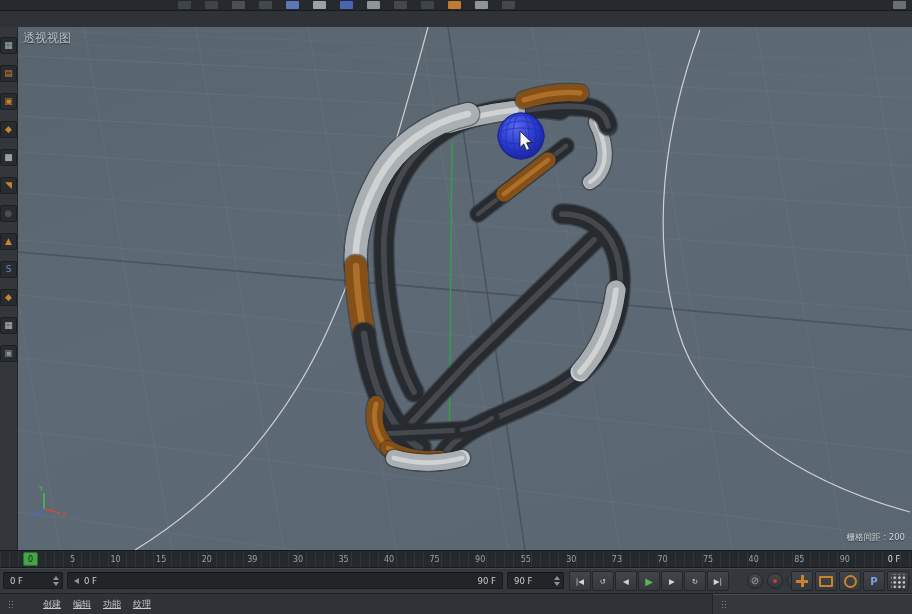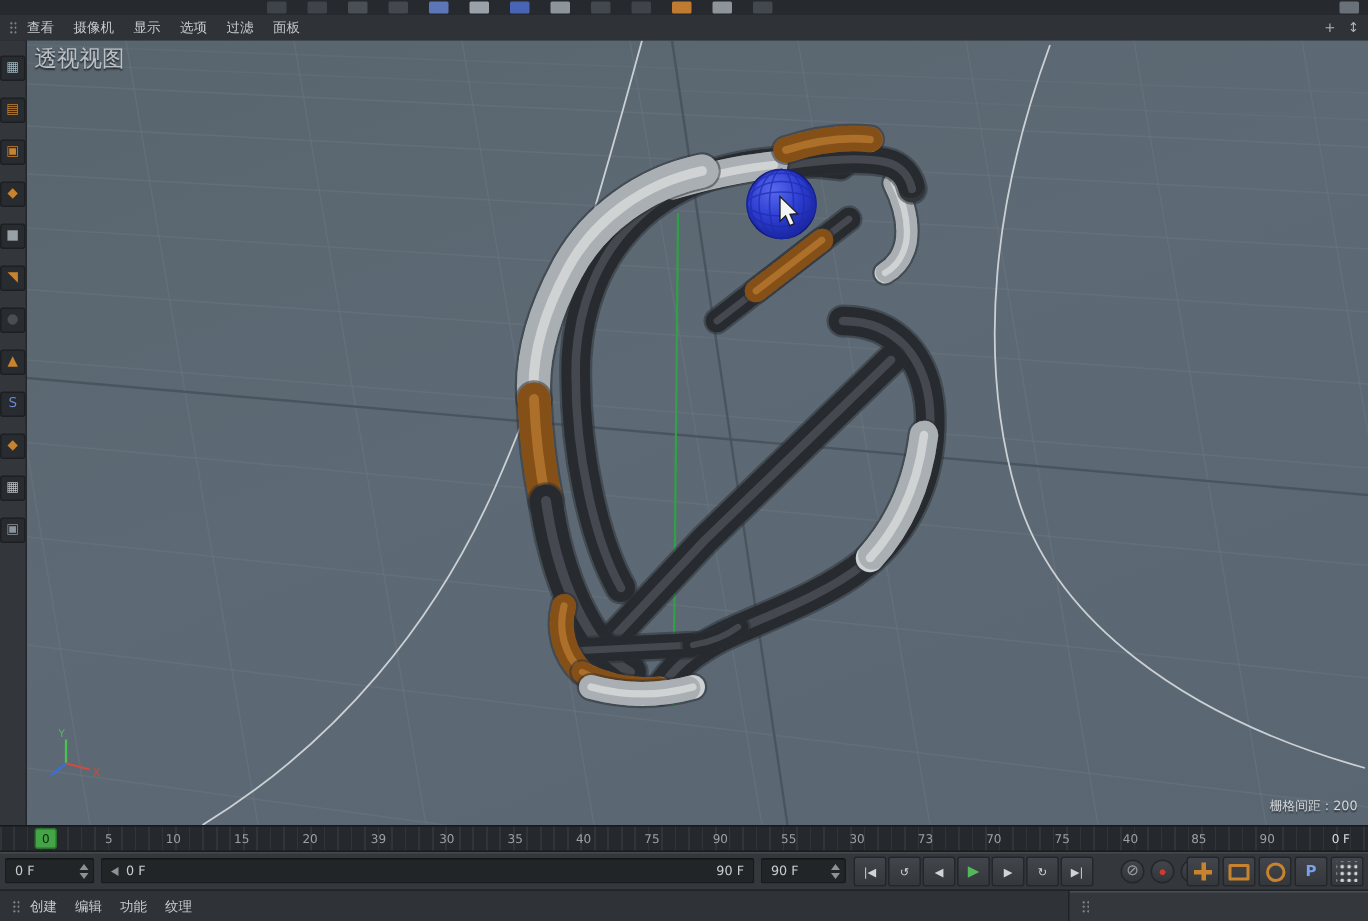--- a/index.html
+++ b/index.html
@@ -26,21 +26,21 @@
   #left-toolbar{position:absolute;top:27px;left:0;bottom:64px;width:18px;background:#33373b;
     border-right:1px solid #24272a;display:flex;flex-direction:column;align-items:center;
     padding-top:10px;gap:11px;box-sizing:border-box;}
   .ltool{width:15px;height:15px;background:#282b2f;border:1px solid #1d2022;border-radius:2px;
     display:flex;align-items:center;justify-content:center;flex:0 0 auto;}
   .ltool .g{font-size:9px;line-height:1;}
 
   
   #viewport{position:absolute;top:27px;left:18px;width:894px;height:523px;overflow:hidden;
     background:linear-gradient(160deg,#59656e 0%,#5d6974 45%,#5a6671 100%);}
-  .vp-label{position:absolute;top:3px;left:5px;font-size:15px;color:#bac0c6;text-shadow:0 1px 1px rgba(0,0,0,.6);}
+  .vp-label{position:absolute;top:3px;left:5px;font-size:12px;color:#bac0c6;text-shadow:0 1px 1px rgba(0,0,0,.6);}
   .grid-info{position:absolute;bottom:6px;right:7px;font-size:8.5px;color:#d3d8dc;text-shadow:0 1px 1px rgba(0,0,0,.5);}
 
   .grid line{stroke:#6d7882;stroke-width:1;opacity:.45;}
   .grid line.faint{opacity:.28;}
   .axisl{stroke:#49525c;stroke-width:1.6;opacity:.9;}
   .spl{stroke:#e7eaec;stroke-width:1.2;fill:none;opacity:.8;}
   .greenline{stroke:#2fa344;stroke-width:1.5;opacity:.95;}
 
   .tube use{fill:none;stroke-linecap:round;stroke-linejoin:round;}
   .tube .out{stroke:#2a2e34;stroke-width:calc(var(--w) + 3px);opacity:.5;}
@@ -94,21 +94,21 @@
   .crossbar.v{width:2.5px;height:12px;left:9px;top:3px;}
   .ic-plane{width:10px;height:7px;border:2px solid #c8832f;border-radius:1px;}
   .ic-circ{width:9px;height:9px;border:2px solid #c8832f;border-radius:50%;}
   .ic-p{color:#7ba1e8;font-weight:bold;font-size:10px;}
   .ic-dots{width:14px;height:14px;background-image:radial-gradient(#ccd1d5 1px,transparent 1.5px);
     background-size:4.6px 4.6px;background-position:1.5px 1.5px;}
 
   
   #bottom-bar{position:absolute;top:593px;left:0;right:0;height:21px;background:#2f3337;
     border-top:1px solid #1f2226;display:flex;align-items:center;padding-left:8px;box-sizing:border-box;}
-  .bitems{display:flex;gap:12px;font-size:9px;color:#c6cbd0;margin-left:0;}
+  .bitems{display:flex;gap:12px;font-size:9px;color:#c6cbd0;margin-left:23px;text-decoration:underline;}
   .bb-right{position:absolute;right:0;top:0;width:200px;height:100%;background:#34383d;
     border-left:1px solid #202327;box-shadow:inset 0 1px 0 #4a4e53;display:flex;align-items:center;padding-left:8px;box-sizing:border-box;}
 </style>
 </head>
 <body>
 
 <div class="stage">
 
   <div id="top-strip">
     <div class="tsrow">
@@ -123,36 +123,20 @@
         <div class="tsicon" style="background: rgb(141, 148, 154);"></div>
         <div class="tsicon" style="background: rgb(67, 71, 78);"></div>
         <div class="tsicon" style="background: rgb(63, 67, 74);"></div>
         <div class="tsicon" style="background: rgb(192, 122, 50);"></div>
         <div class="tsicon" style="background: rgb(141, 148, 154);"></div>
         <div class="tsicon" style="background: rgb(67, 71, 78);"></div>
       </div>
     <div class="tsicon tsr"></div>
   </div>
 
-  <div id="menu-bar">
-    <span class="grip"></span>
-    <div class="menu-items">
-
-    <span class="menu-item">查看</span>
-        <span class="menu-item">摄像机</span>
-        <span class="menu-item">显示</span>
-        <span class="menu-item">选项</span>
-        <span class="menu-item">过滤</span>
-        <span class="menu-item">面板</span>
-      </div>
-    <div class="mb-right">
-      <span>+</span>
-      <span>↕</span>
-    </div>
-  </div>
 
   <div id="left-toolbar">
 
   <div class="ltool" style="color: rgb(159, 180, 190);">
         <span class="g">▦</span>
       </div>
       <div class="ltool" style="color: rgb(200, 131, 47);">
         <span class="g">▤</span>
       </div>
       <div class="ltool" style="color: rgb(200, 131, 47);">

